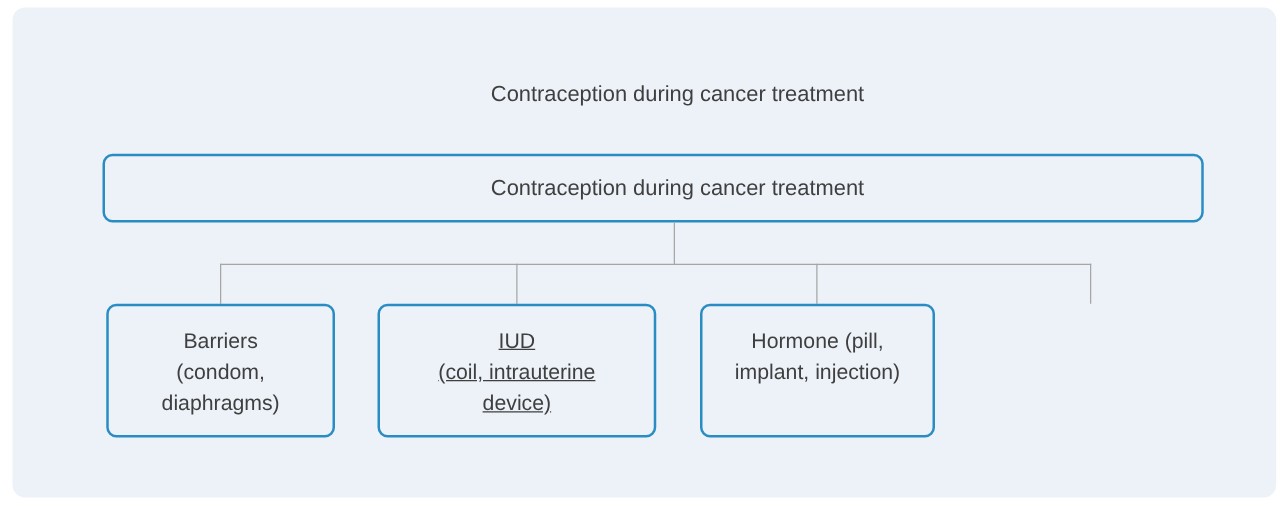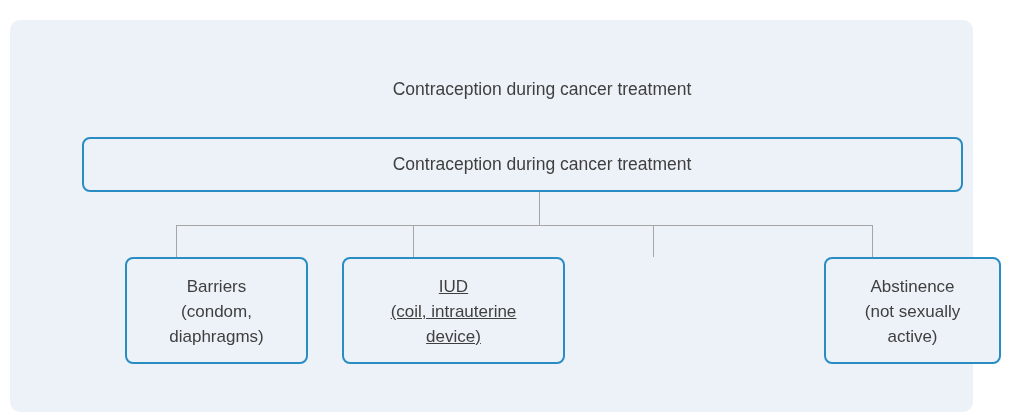--- a/index.html
+++ b/index.html
@@ -12,24 +12,25 @@
   body{
     width:1028px;height:415px;
     background:#ffffff;
     font-family:"Liberation Sans","DejaVu Sans",sans-serif;
     color:var(--text);
     position:relative;
     overflow:hidden;
   }
   .panel{
     position:absolute;
-    left:10px;top:20px;
+    left:10px;top:6px;
     width:963px;height:392px;
     background:var(--panel-background);
     border-radius:10px;
+    padding-left:48px;
   }
   .diagram-title{
     position:absolute;
     left:532px;top:57px;
     transform:translateX(-50%);
     font-size:17.5px;
     line-height:24px;
     white-space:nowrap;
     color:var(--text);
   }
@@ -49,21 +50,20 @@
     justify-content:center;
     padding-left:39px; 
     font-size:17.5px;
   }
   .node-child{
     top:237px;
     height:107px;
     padding-top:15px;
     font-size:17px;
     line-height:25px;
-    margin-left:40px;
   }
   .node-child .node-label{
     white-space:pre-line;
     display:block;
   }
   .node-c1{left:75px;width:183px;}
   .node-c2{left:292px;width:223px;text-decoration:underline;}
   .node-c3{left:550px;width:188px;}
   .node-c4{left:774px;width:177px;}
   .connector{
@@ -101,20 +101,19 @@
 (condom,
 diaphragms)</span>
   </div>
 
   <div class="node node-child node-c2">
     <span class="node-label">IUD
 (coil, intrauterine
 device)</span>
   </div>
 
+  <div class="node node-child node-c3">
+    <span class="node-label">Hormone (pill,
+implant, injection)</span>
+  </div>
 
-  <div class="node node-child node-c4">
-    <span class="node-label">Abstinence
-(not sexually
-active)</span>
-  </div>
 
 </div>
 
 </body></html>

